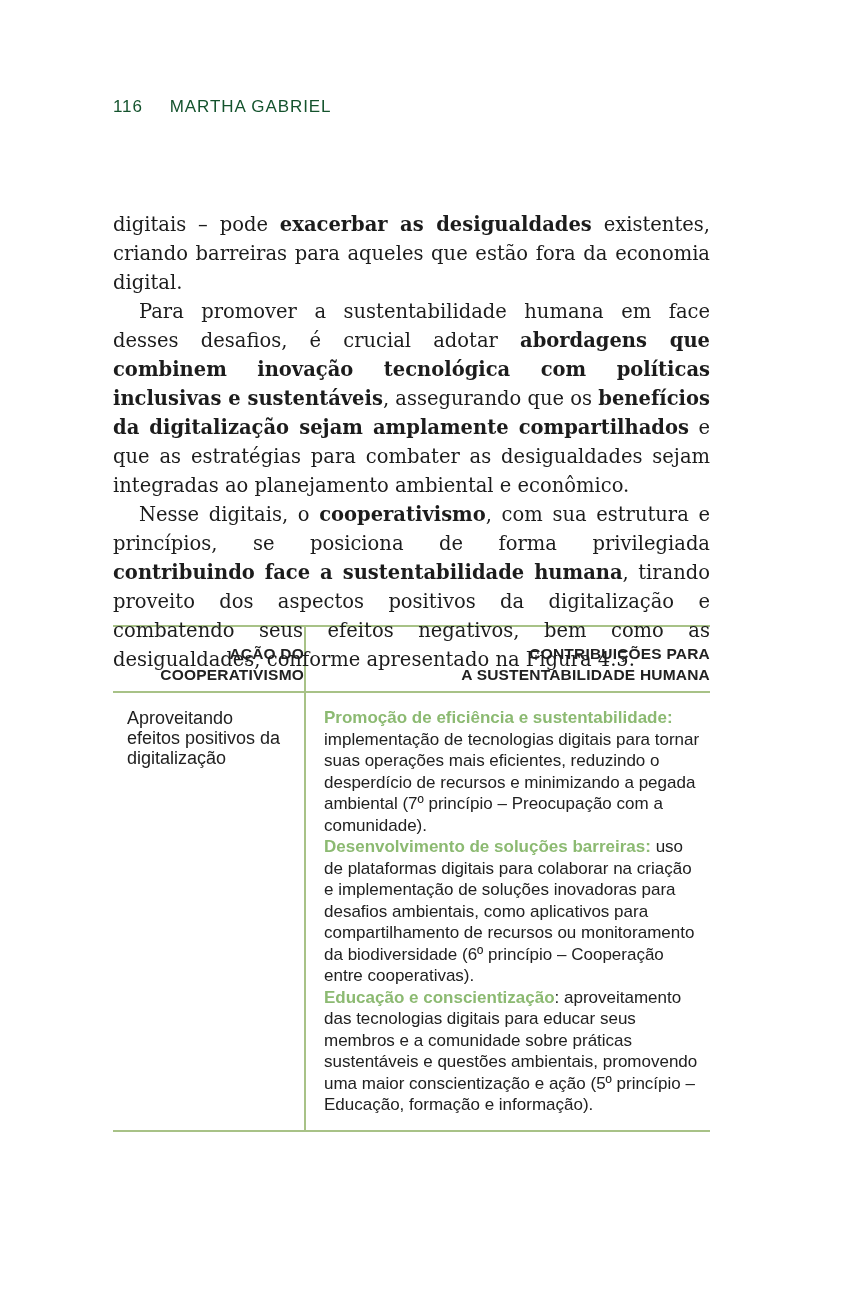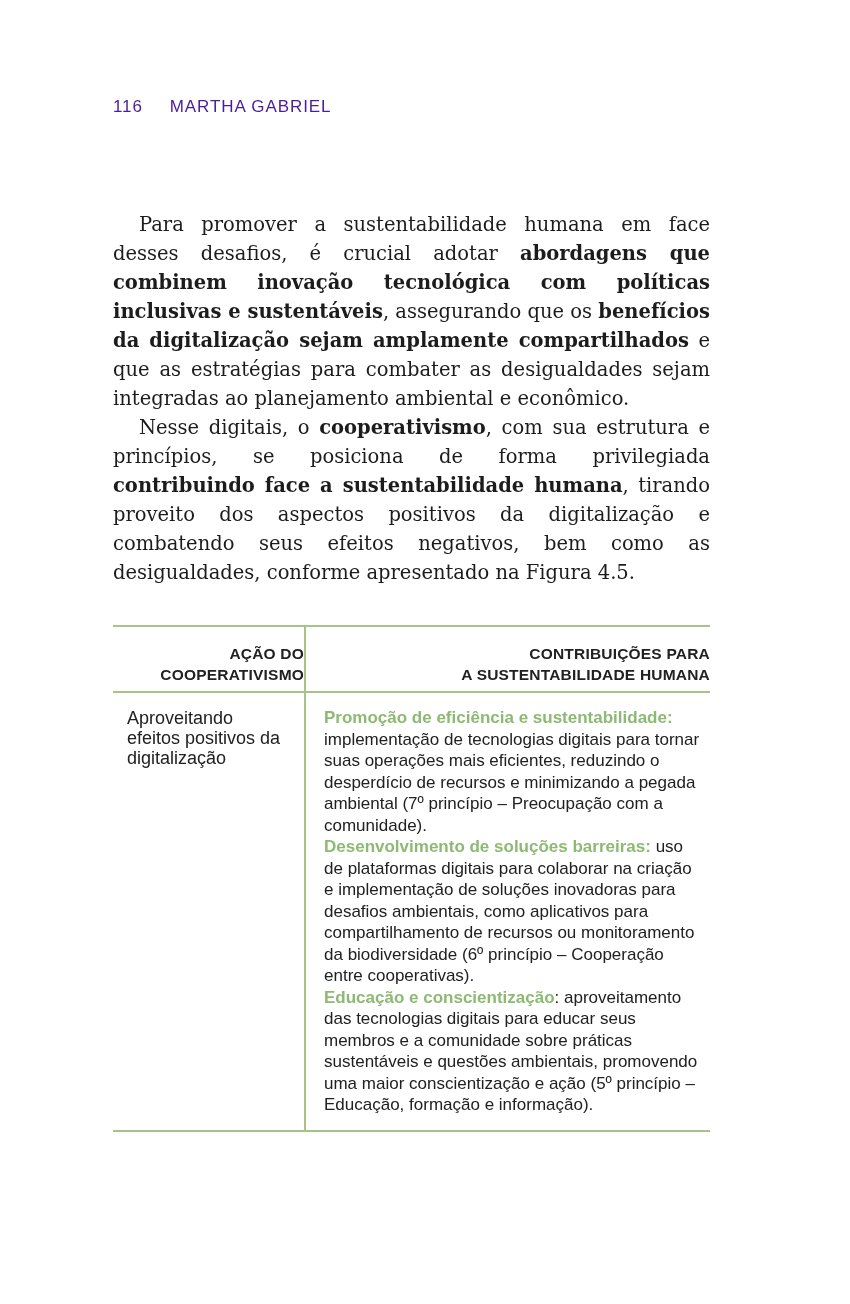--- a/index.html
+++ b/index.html
@@ -18,21 +18,21 @@
     color:var(--ink);
     padding:97px 140px 0 113px;
     overflow:hidden;
   }
   
   .running-head{
     font-family:"Liberation Sans", sans-serif;
     font-size:17px;
     line-height:20px;
     letter-spacing:0.9px;
-    color:#4c1d95;
+    color:#14532d;
     display:flex;
     align-items:center;
   }
   .running-head .num{margin-right:27px;}
   
   .body-text{
     margin-top:93px;
     height:415px;
     font-size:19.5px;
     line-height:29px;
@@ -88,20 +88,21 @@
 <body>
 
 <div class="page">
 
   <div class="running-head">
     <span class="num">116</span>
     <span class="title">MARTHA GABRIEL</span>
   </div>
 
   <div class="body-text">
+    <p class="first"><span>digitais – pode </span><span class="b">exacerbar as desigualdades</span><span> existentes, criando barreiras para aqueles que estão fora da economia digital.</span></p>
     <p><span>Para promover a sustentabilidade humana em face desses desafios, é crucial adotar </span><span class="b">abordagens que combinem inovação tecnológica com políticas inclusivas e sustentáveis</span><span>, assegurando que os </span><span class="b">benefícios da digitalização sejam amplamente compartilhados</span><span> e que as estratégias para combater as desigualdades sejam integradas ao planejamento ambiental e econômico.</span></p>
     <p><span>Nesse digitais, o </span><span class="b">cooperativismo</span><span>, com sua estrutura e princípios, se posiciona de forma privilegiada </span><span class="b">contribuindo face a sustentabilidade humana</span><span>, tirando proveito dos aspectos positivos da digitalização e combatendo seus efeitos negativos, bem como as desigualdades, conforme apresentado na Figura 4.5.</span></p>
   </div>
 
   <table class="fig-table">
     <thead>
       <tr>
         <th class="col1">AÇÃO DO
 COOPERATIVISMO</th>
         <th class="col2">CONTRIBUIÇÕES PARA

